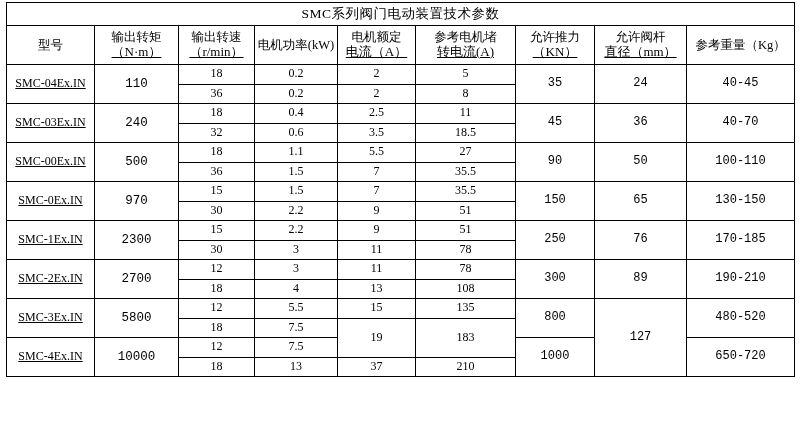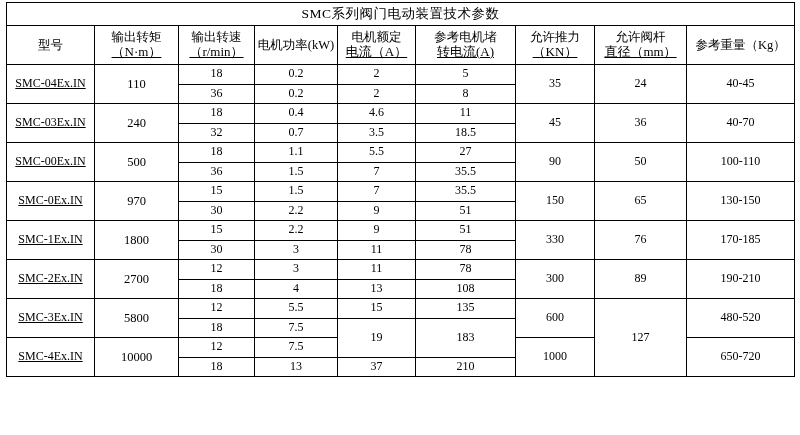--- a/index.html
+++ b/index.html
@@ -48,27 +48,29 @@
     font-size: 13px;
     text-decoration: underline;
   }
   .model-cell {
     font-size: 12px;
     height: 37px;
     text-decoration: underline;
   }
   .torque-cell {
     font-size: 12.5px;
+    font-family: Liberation Mono, monospace;
   }
   .num-cell {
     font-size: 12px;
     height: 18.5px;
   }
   .merged-cell {
     font-size: 12px;
+    font-family: Liberation Mono, monospace;
   }
   col.c-model   { width: 88px; }
   col.c-torque  { width: 84px; }
   col.c-speed   { width: 76px; }
   col.c-power   { width: 83px; }
   col.c-current { width: 78px; }
   col.c-stall   { width: 100px; }
   col.c-thrust  { width: 79px; }
   col.c-stem    { width: 92px; }
   col.c-weight  { width: 108px; }
@@ -139,29 +141,29 @@
         <td class="num-cell">0.2</td>
         <td class="num-cell">2</td>
         <td class="num-cell">8</td>
       </tr>
 
       <tr>
         <td class="model-cell" rowspan="2">SMC-03Ex.IN</td>
         <td class="torque-cell" rowspan="2">240</td>
         <td class="num-cell">18</td>
         <td class="num-cell">0.4</td>
-        <td class="num-cell">4.6</td>
+        <td class="num-cell">2.5</td>
         <td class="num-cell">11</td>
         <td class="merged-cell" rowspan="2">45</td>
         <td class="merged-cell" rowspan="2">36</td>
         <td class="merged-cell" rowspan="2">40-70</td>
       </tr>
       <tr>
         <td class="num-cell">32</td>
-        <td class="num-cell">0.7</td>
+        <td class="num-cell">0.6</td>
         <td class="num-cell">3.5</td>
         <td class="num-cell">18.5</td>
       </tr>
 
       <tr>
         <td class="model-cell" rowspan="2">SMC-00Ex.IN</td>
         <td class="torque-cell" rowspan="2">500</td>
         <td class="num-cell">18</td>
         <td class="num-cell">1.1</td>
         <td class="num-cell">5.5</td>
@@ -190,26 +192,26 @@
       </tr>
       <tr>
         <td class="num-cell">30</td>
         <td class="num-cell">2.2</td>
         <td class="num-cell">9</td>
         <td class="num-cell">51</td>
       </tr>
 
       <tr>
         <td class="model-cell" rowspan="2">SMC-1Ex.IN</td>
-        <td class="torque-cell" rowspan="2">1800</td>
+        <td class="torque-cell" rowspan="2">2300</td>
         <td class="num-cell">15</td>
         <td class="num-cell">2.2</td>
         <td class="num-cell">9</td>
         <td class="num-cell">51</td>
-        <td class="merged-cell" rowspan="2">330</td>
+        <td class="merged-cell" rowspan="2">250</td>
         <td class="merged-cell" rowspan="2">76</td>
         <td class="merged-cell" rowspan="2">170-185</td>
       </tr>
       <tr>
         <td class="num-cell">30</td>
         <td class="num-cell">3</td>
         <td class="num-cell">11</td>
         <td class="num-cell">78</td>
       </tr>
 
@@ -231,21 +233,21 @@
         <td class="num-cell">108</td>
       </tr>
 
       <tr>
         <td class="model-cell" rowspan="2">SMC-3Ex.IN</td>
         <td class="torque-cell" rowspan="2">5800</td>
         <td class="num-cell">12</td>
         <td class="num-cell">5.5</td>
         <td class="num-cell">15</td>
         <td class="num-cell">135</td>
-        <td class="merged-cell" rowspan="2">600</td>
+        <td class="merged-cell" rowspan="2">800</td>
         <td class="merged-cell" rowspan="4">127</td>
         <td class="merged-cell" rowspan="2">480-520</td>
       </tr>
       <tr>
         <td class="num-cell">18</td>
         <td class="num-cell">7.5</td>
         <td class="num-cell" rowspan="2">19</td>
         <td class="num-cell" rowspan="2">183</td>
       </tr>
 

